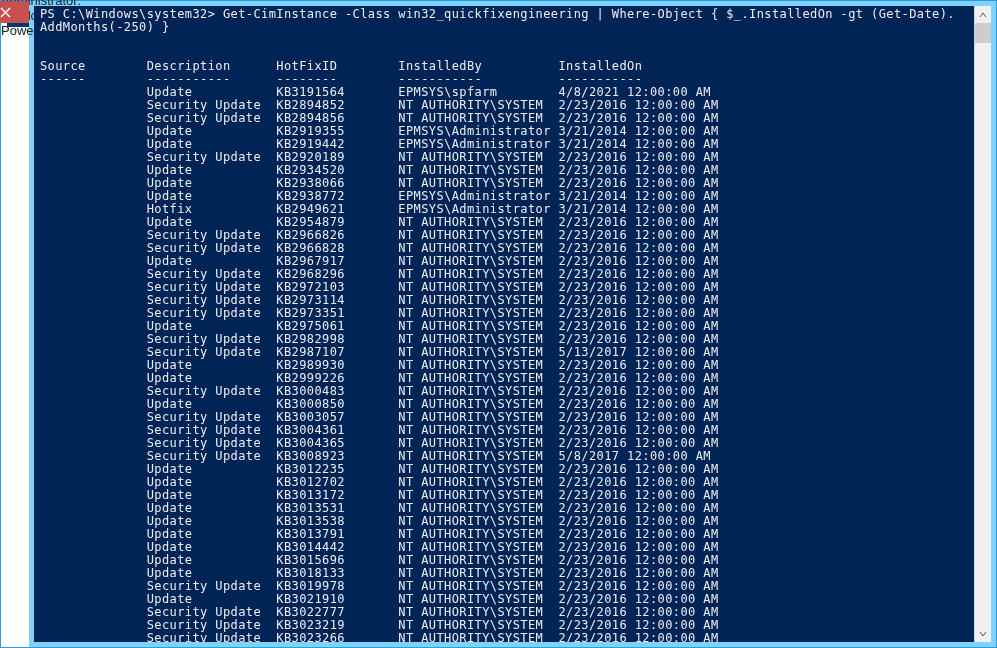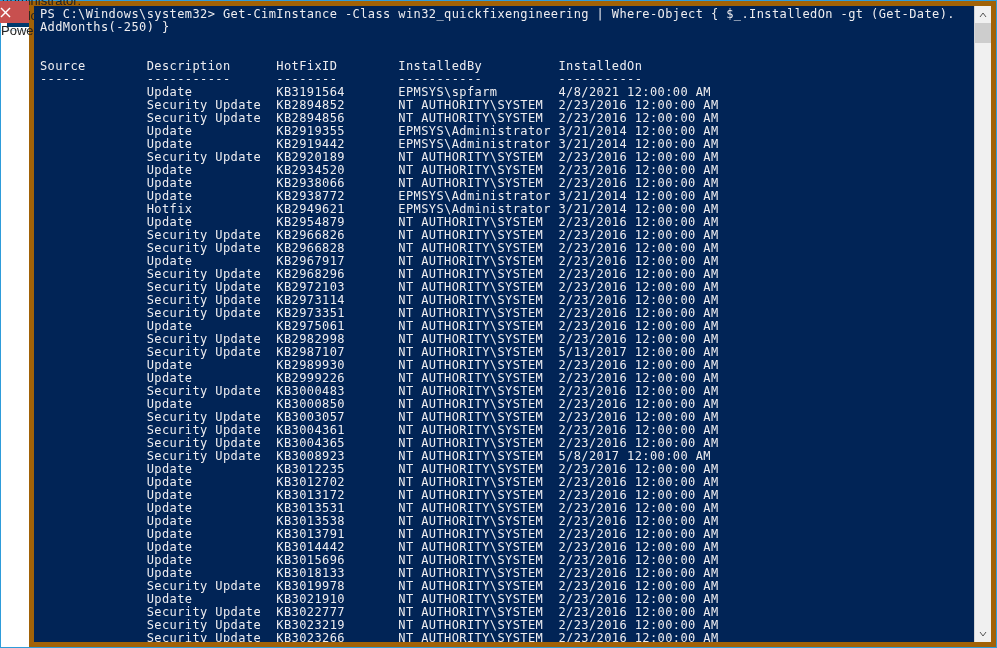--- a/index.html
+++ b/index.html
@@ -61,21 +61,21 @@
     color: #333;
     background: transparent;
   }
   .win-btn.close {
     background: #c8504f;
     color: #fff;
     width: 48px;
   }
   .client-area {
     flex: 1;
-    background: #a16207;
+    background: #7dd3fc;
     padding: 5px;
     display: flex;
     overflow: hidden;
   }
   .console {
     flex: 1;
     background: #012456;
     color: #eeedf0;
     font-family: "Lucida Console", Consolas, monospace;
     font-size: 12px;

